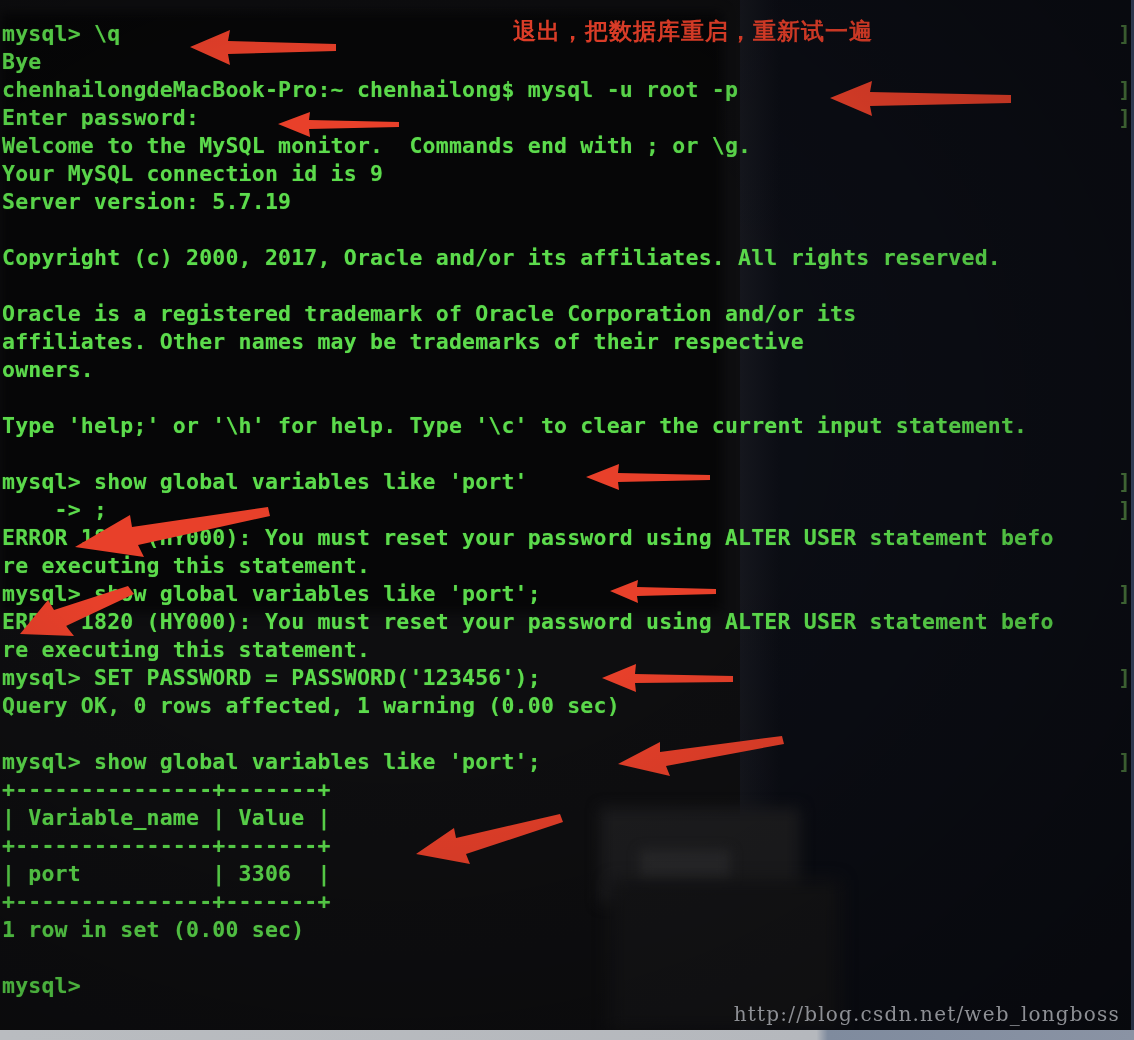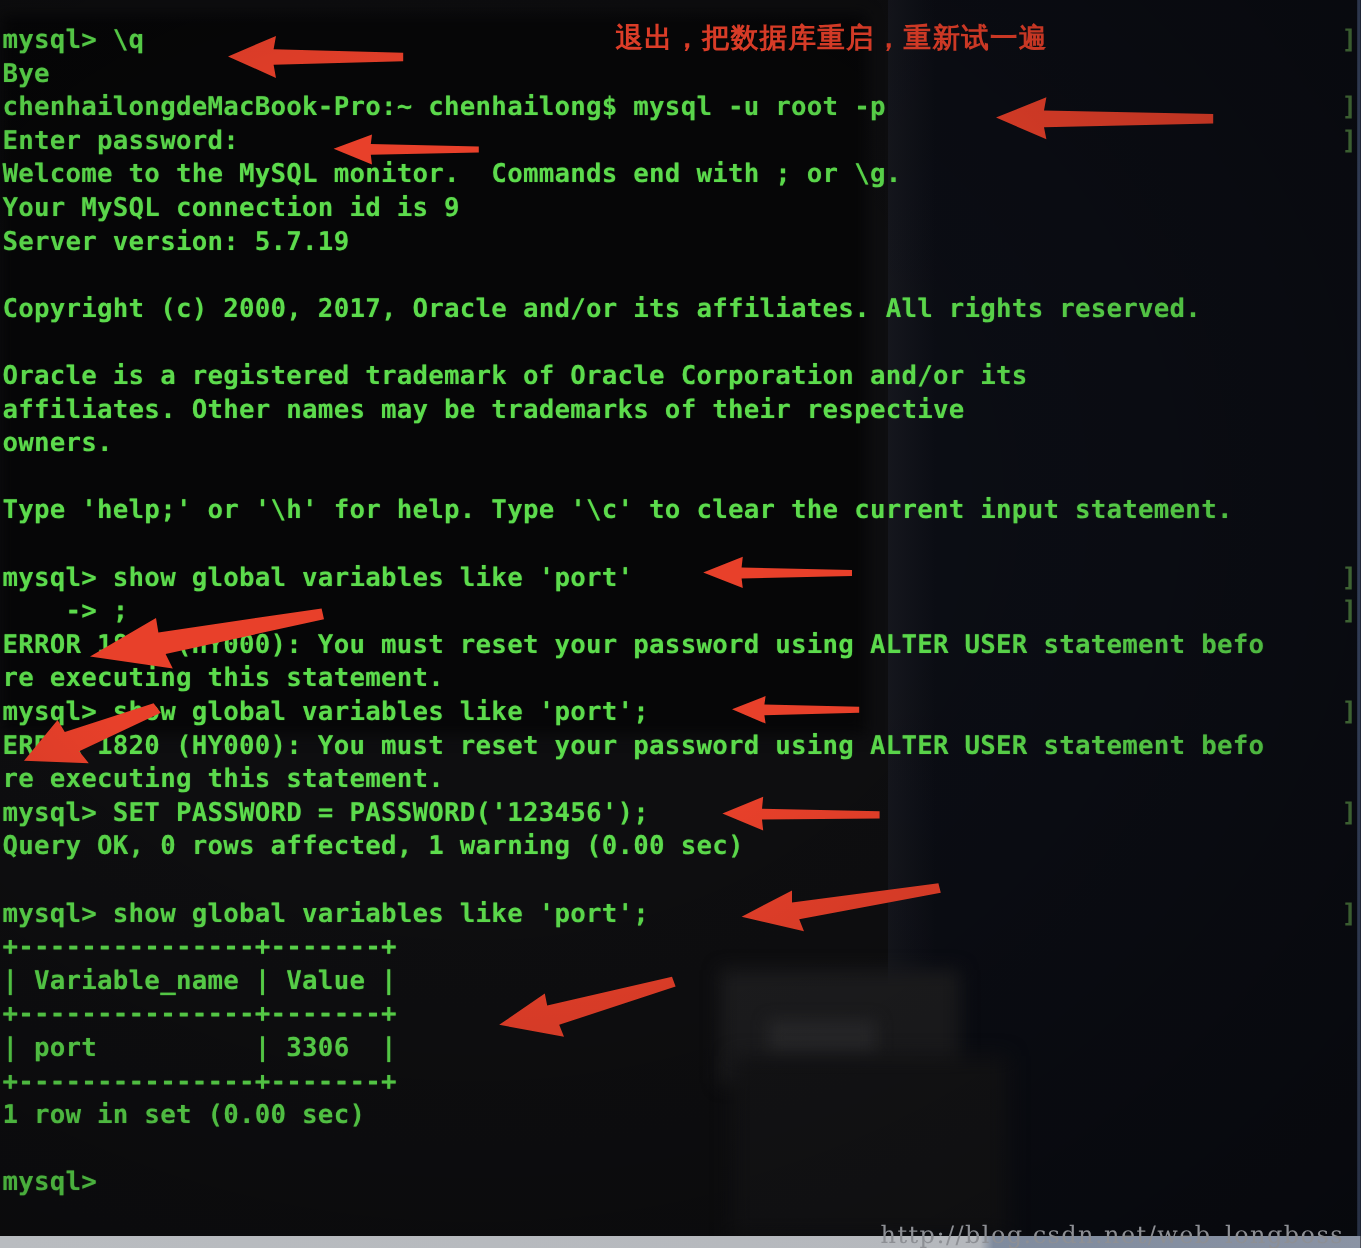--- a/index.html
+++ b/index.html
@@ -134,21 +134,20 @@
     font-family: "DejaVu Sans", "Liberation Sans", sans-serif;
   }
   #watermark {
     position: absolute;
     right: 14px; top: 1002px;
     color: #8d8f94;
     font-family: "DejaVu Serif", "Liberation Serif", serif;
     font-size: 20px;
     letter-spacing: 1.2px;
     white-space: nowrap;
-    margin-top: 15px;
   }
 
   .arrow { position: absolute; pointer-events: none; }
 </style>
 </head>
 <body>
 
 <div id="screen">
 
   <div class="bg-layer" id="back-window-right"></div>

